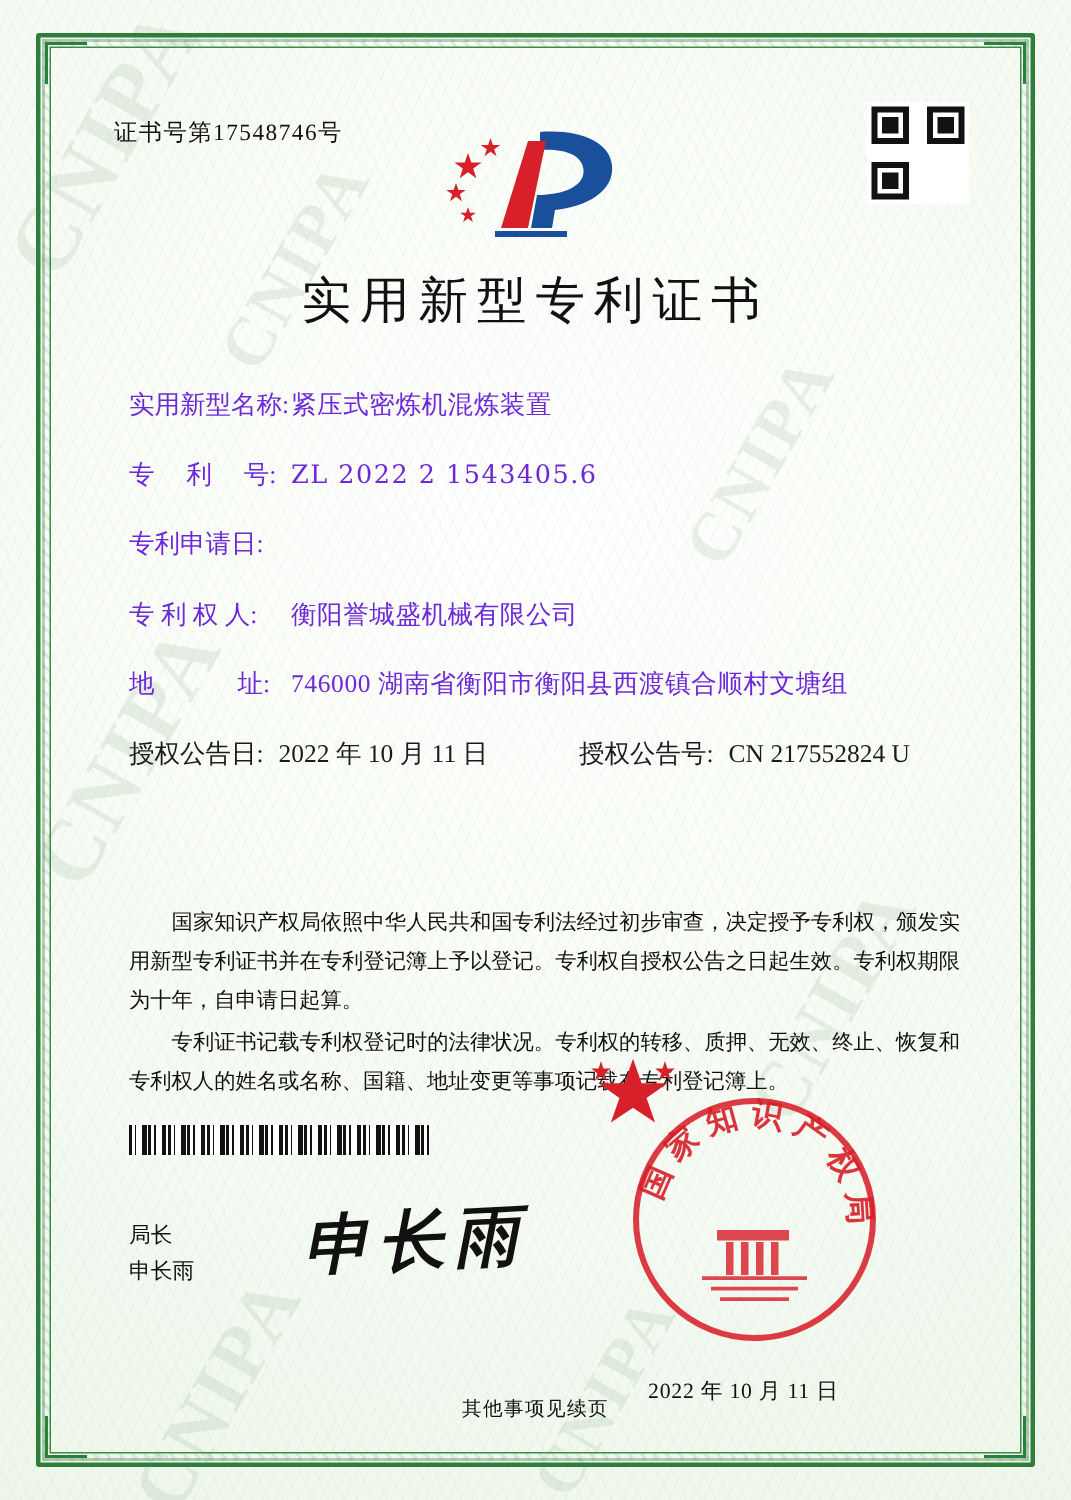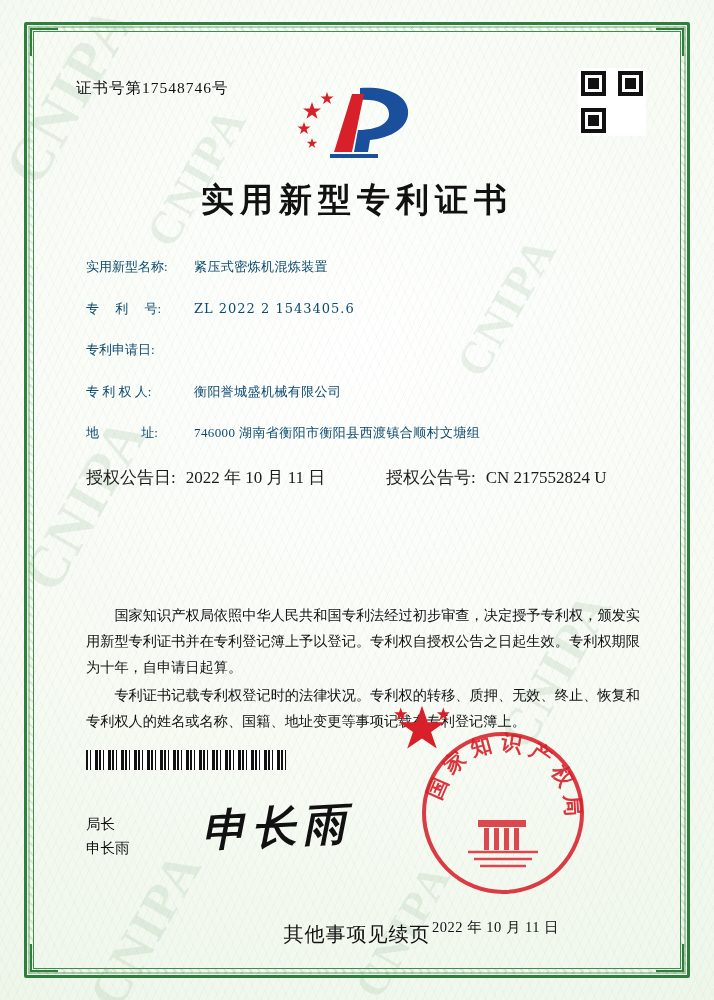--- a/index.html
+++ b/index.html
@@ -151,39 +151,39 @@
     height: 80px;
   }
   .emblem svg { display: block; margin: 0 auto; }
 
   .title {
     position: absolute;
     left: 0; right: 0;
     top: 128px;
     text-align: center;
     font-size: 33px;
-    font-weight: bold;
+    font-weight: normal;
     letter-spacing: 6px;
     color: #111;
     font-family: "DejaVu Serif", serif;
   }
 
   
   .fields {
     position: absolute;
     left: 36px;
     right: 20px;
     top: 208px;
   }
   .field {
     display: flex;
     align-items: baseline;
     margin-bottom: 23.5px;
-    font-size: 13px;
-    color: #0c4a6e;
+    font-size: 17px;
+    color: #6d28d9;
     justify-content: space-between;
   }
   .field .label {
     width: 108px;
     flex: 0 0 108px;
     letter-spacing: 0px;
     white-space: nowrap;
   }
   .field .value {
     flex: 1 1 auto;
@@ -308,21 +308,21 @@
     text-align: center;
     font-size: 14px;
     color: #111;
   }
 
   .footer-note {
     position: absolute;
     left: 0; right: 0;
     bottom: 6px;
     text-align: center;
-    font-size: 20px;
+    font-size: 13px;
     color: #111;
     letter-spacing: 1px;
   }
 </style>
 </head>
 <body>
 
 <div class="page">
   <div class="bg-tint"></div>
   <div class="bg-lines"></div>

